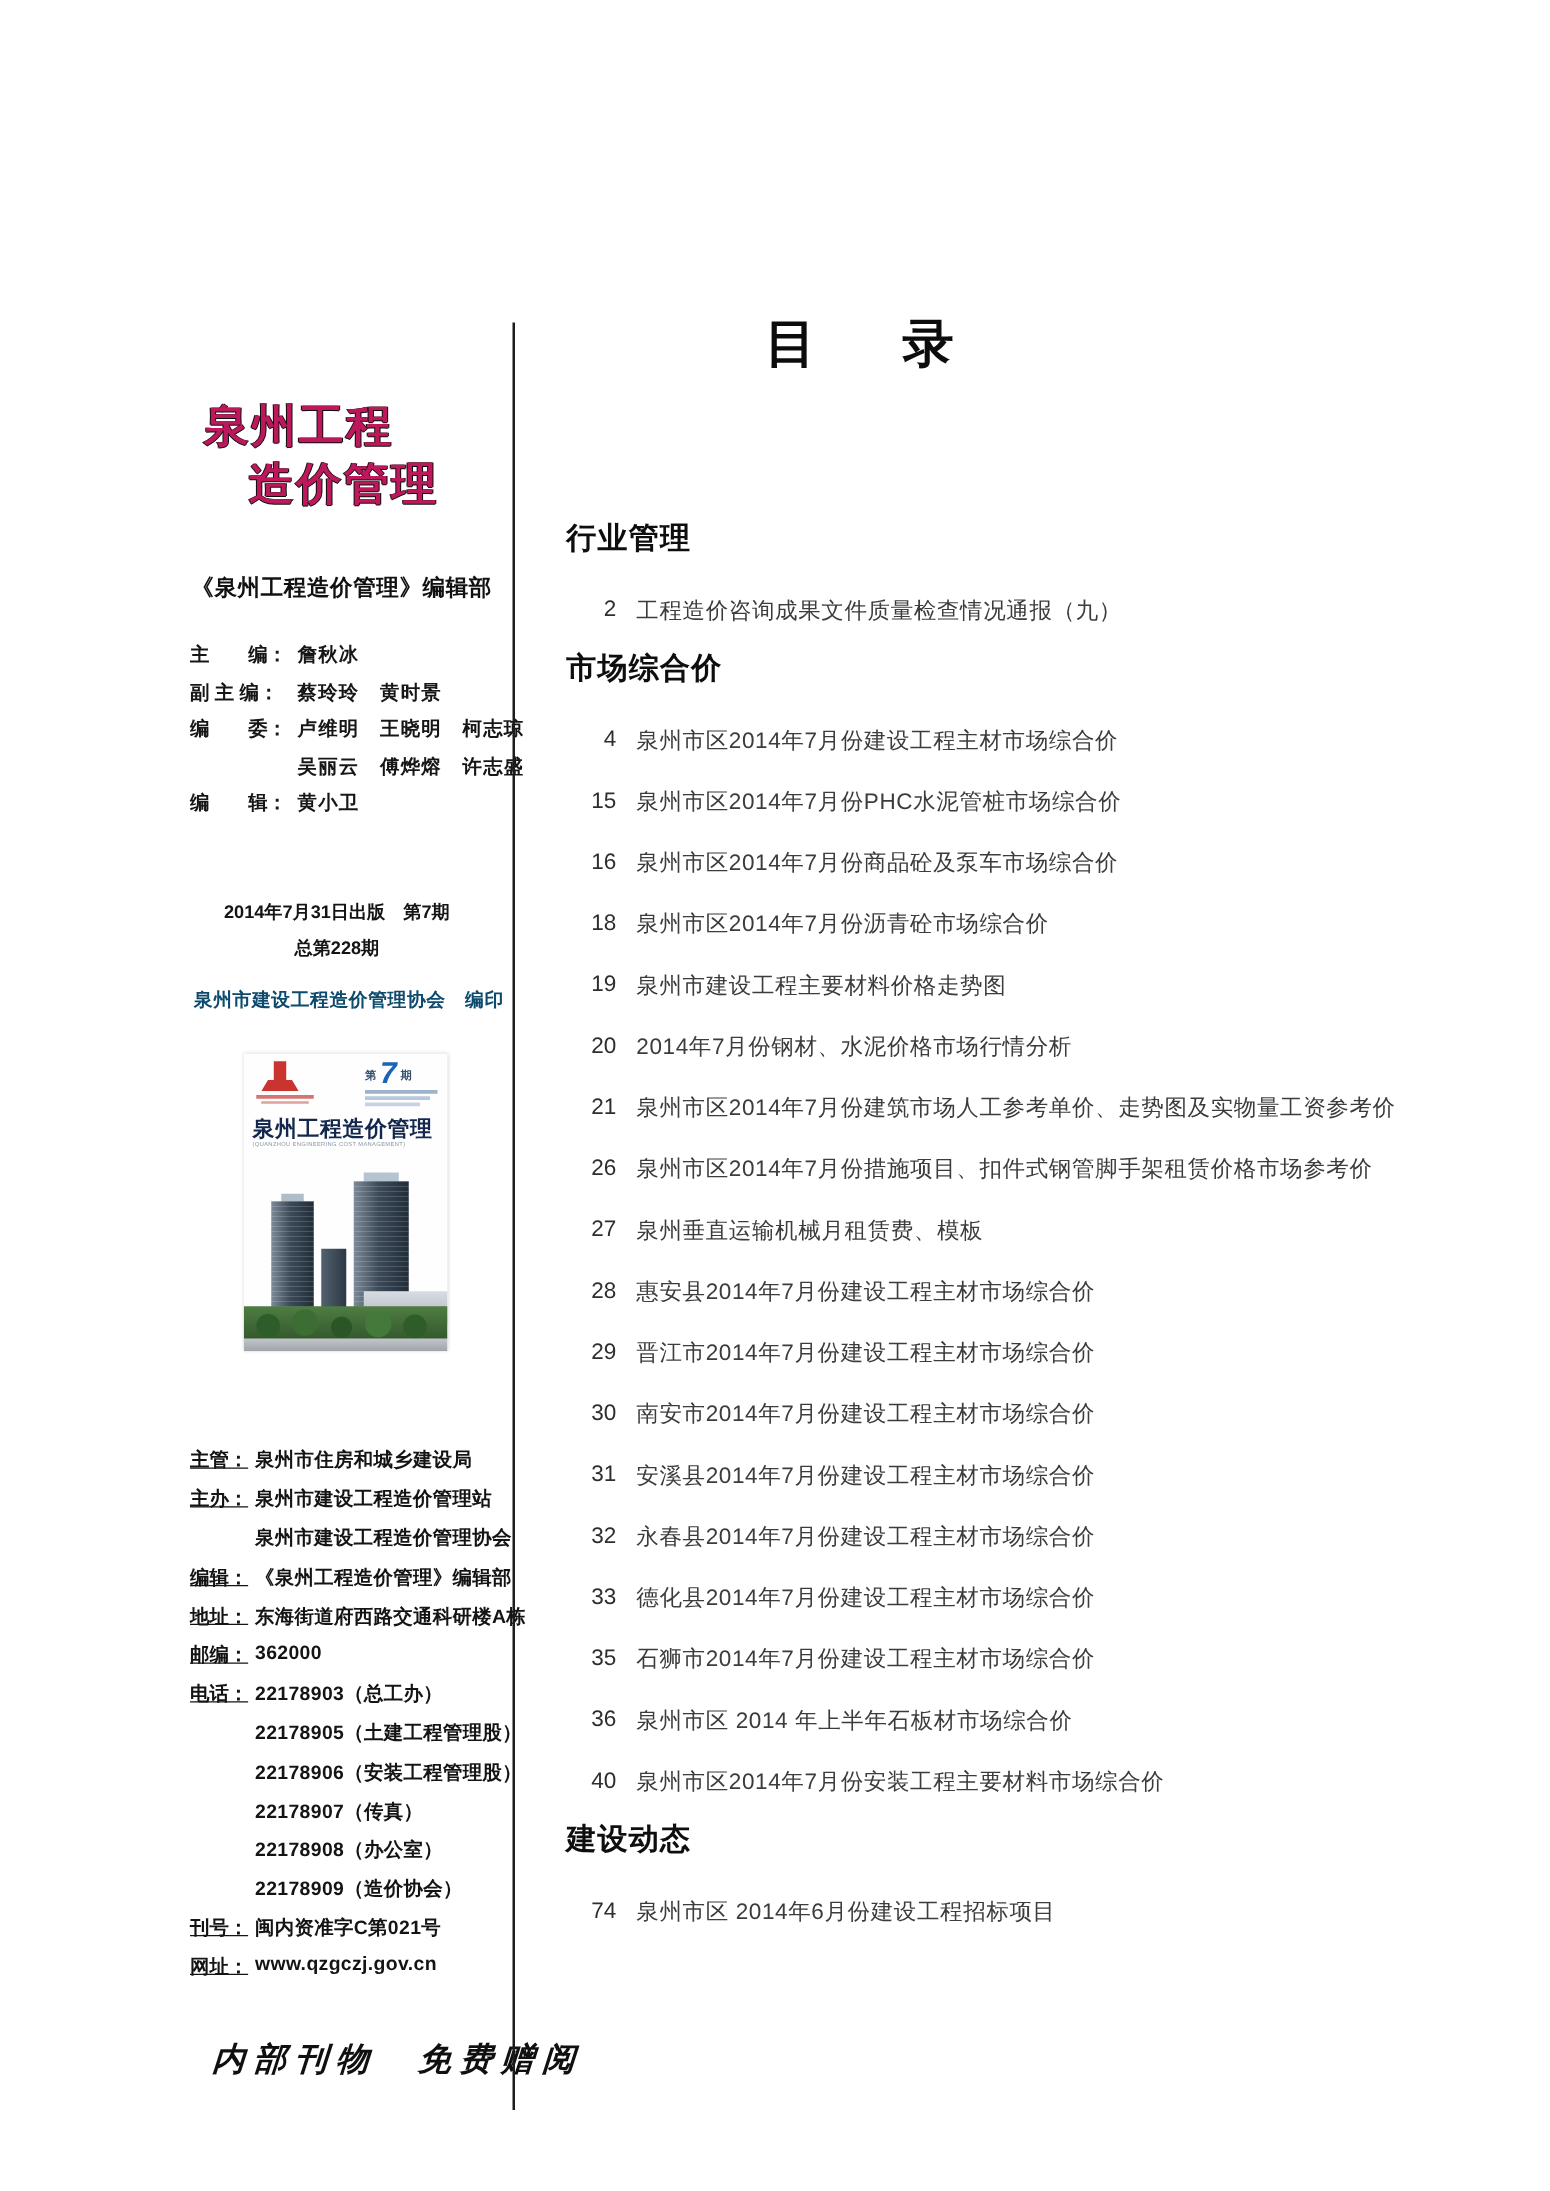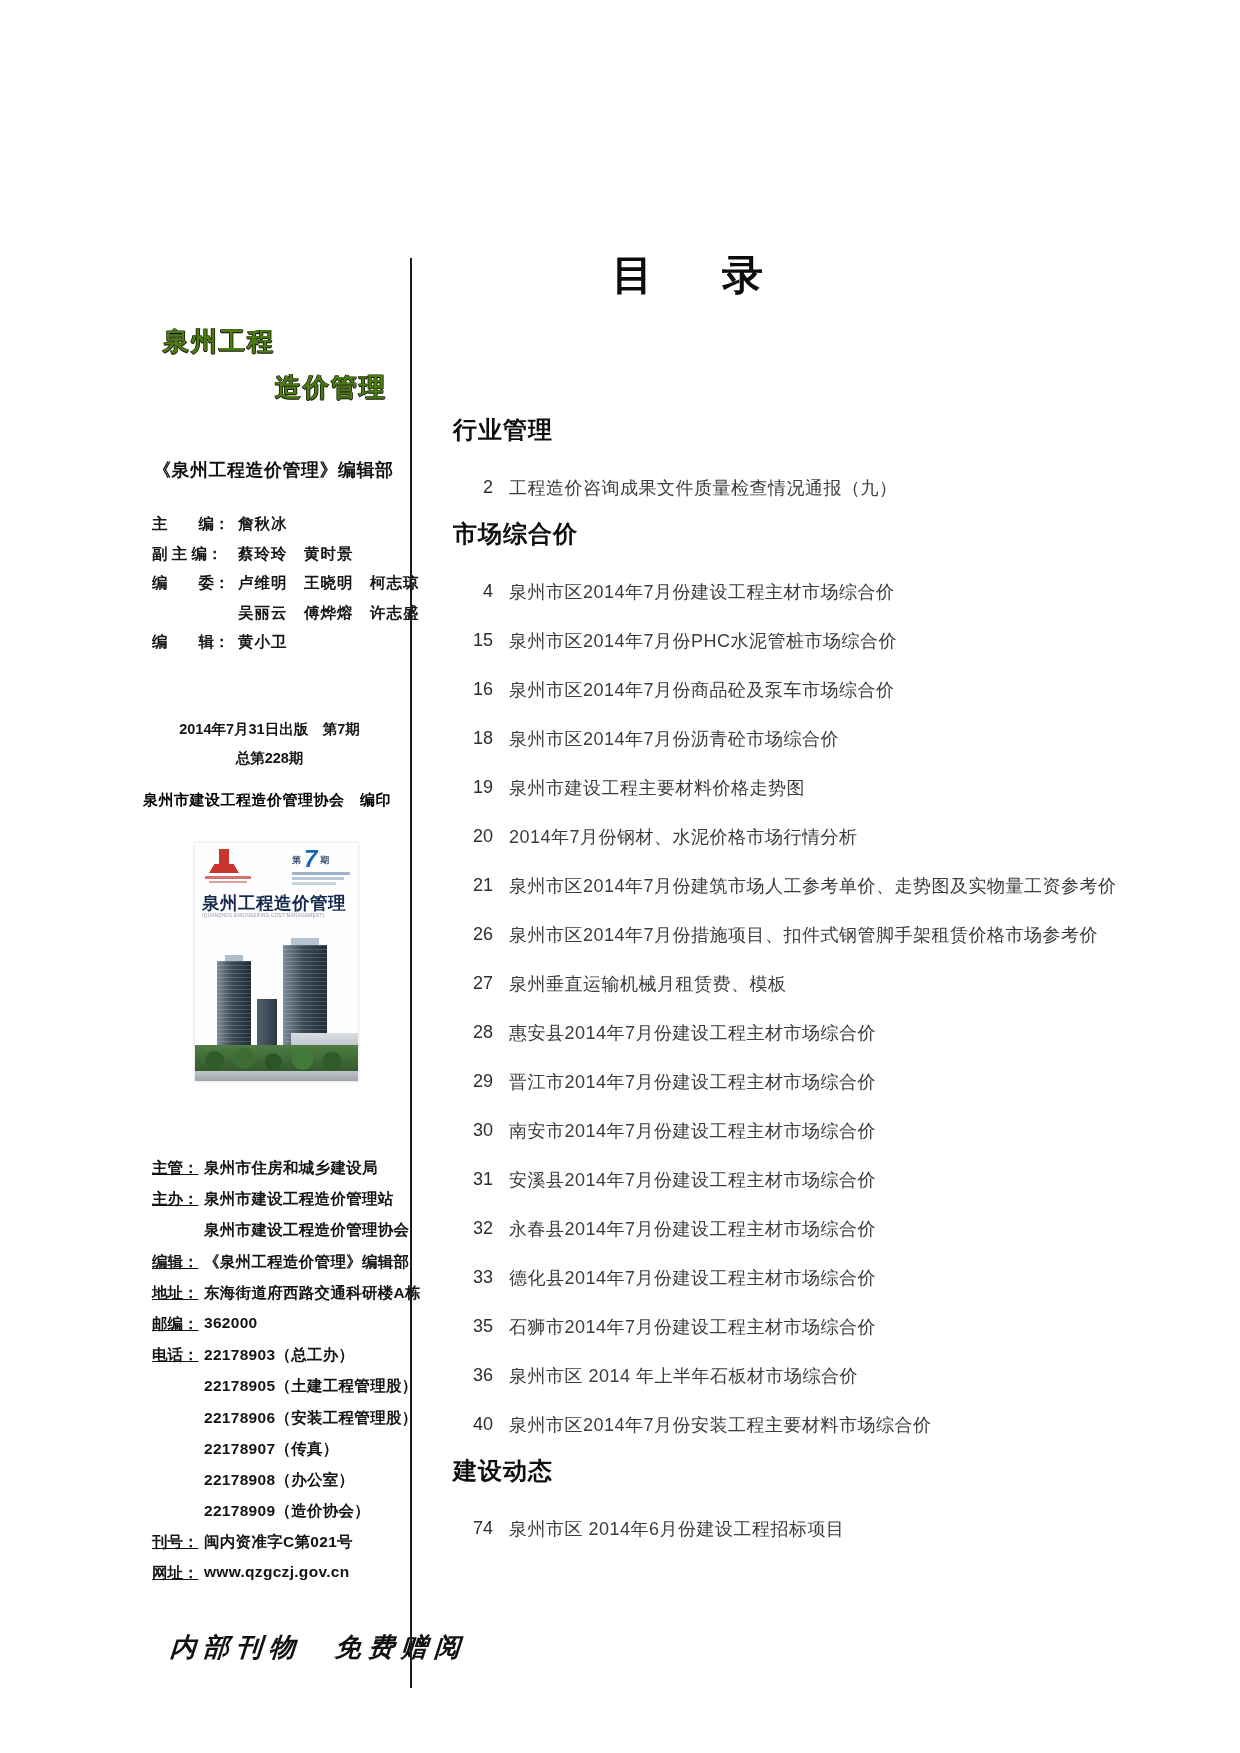--- a/index.html
+++ b/index.html
@@ -8,45 +8,45 @@
     position: relative;
     background: #ffffff;
     font-family: "Liberation Sans", sans-serif;
     color: #1e1e1e;
     overflow: hidden;
   }
 
   
   .masthead {
     position: absolute; left: 163px; top: 318px;
-    font-size: 26px; font-weight: 900; color: #4d7c0f;
+    font-size: 36px; font-weight: 900; color: #be185d;
     line-height: 46px; letter-spacing: 2px;
     text-shadow: 0.8px 0 0 #0d0d0d, -0.8px 0 0 #0d0d0d, 0 0.8px 0 #0d0d0d;
   }
-  .masthead .line2 { margin-left: 112px; }
+  .masthead .line2 { margin-left: 36px; }
 
   .edit-dept {
     position: absolute; left: 153px; top: 458px;
     font-size: 18px; font-weight: 700; color: #111;
     letter-spacing: 0.5px;
   }
 
   .staff { position: absolute; left: 152px; top: 514px; }
   .staff-row { display: flex; height: 29.5px; font-size: 15.5px; color: #161616; font-weight: 600; }
   .staff-role { width: 86px; flex: 0 0 86px; }
   .staff-names { letter-spacing: 1px; }
 
   .publish-block {
     position: absolute; left: 162px; top: 720px; width: 215px;
     text-align: center; font-size: 14.5px; color: #141414; font-weight: 600;
   }
   .publish-block .cum { margin-top: 10px; }
   .publisher-line {
-    position: absolute; left: 143px; top: 791px;
-    font-size: 15px; color: #000000; font-weight: 600; letter-spacing: 0.5px;
+    position: absolute; left: 155px; top: 791px;
+    font-size: 15px; color: #0c4a6e; font-weight: 600; letter-spacing: 0.5px;
   }
 
   
   .cover {
     position: absolute; left: 195px; top: 843px; width: 163px; height: 238px;
     background: #fefefe; box-shadow: 0 0 3px rgba(0,0,0,0.18);
   }
   .cover-logo { position: absolute; left: 10px; top: 6px; width: 46px; height: 36px; }
   .logo-tower { position: absolute; left: 14px; top: 0; width: 10px; height: 16px; background: #c9352e; }
   .logo-base  { position: absolute; left: 4px; top: 15px; width: 30px; height: 9px; background: #c9352e;

